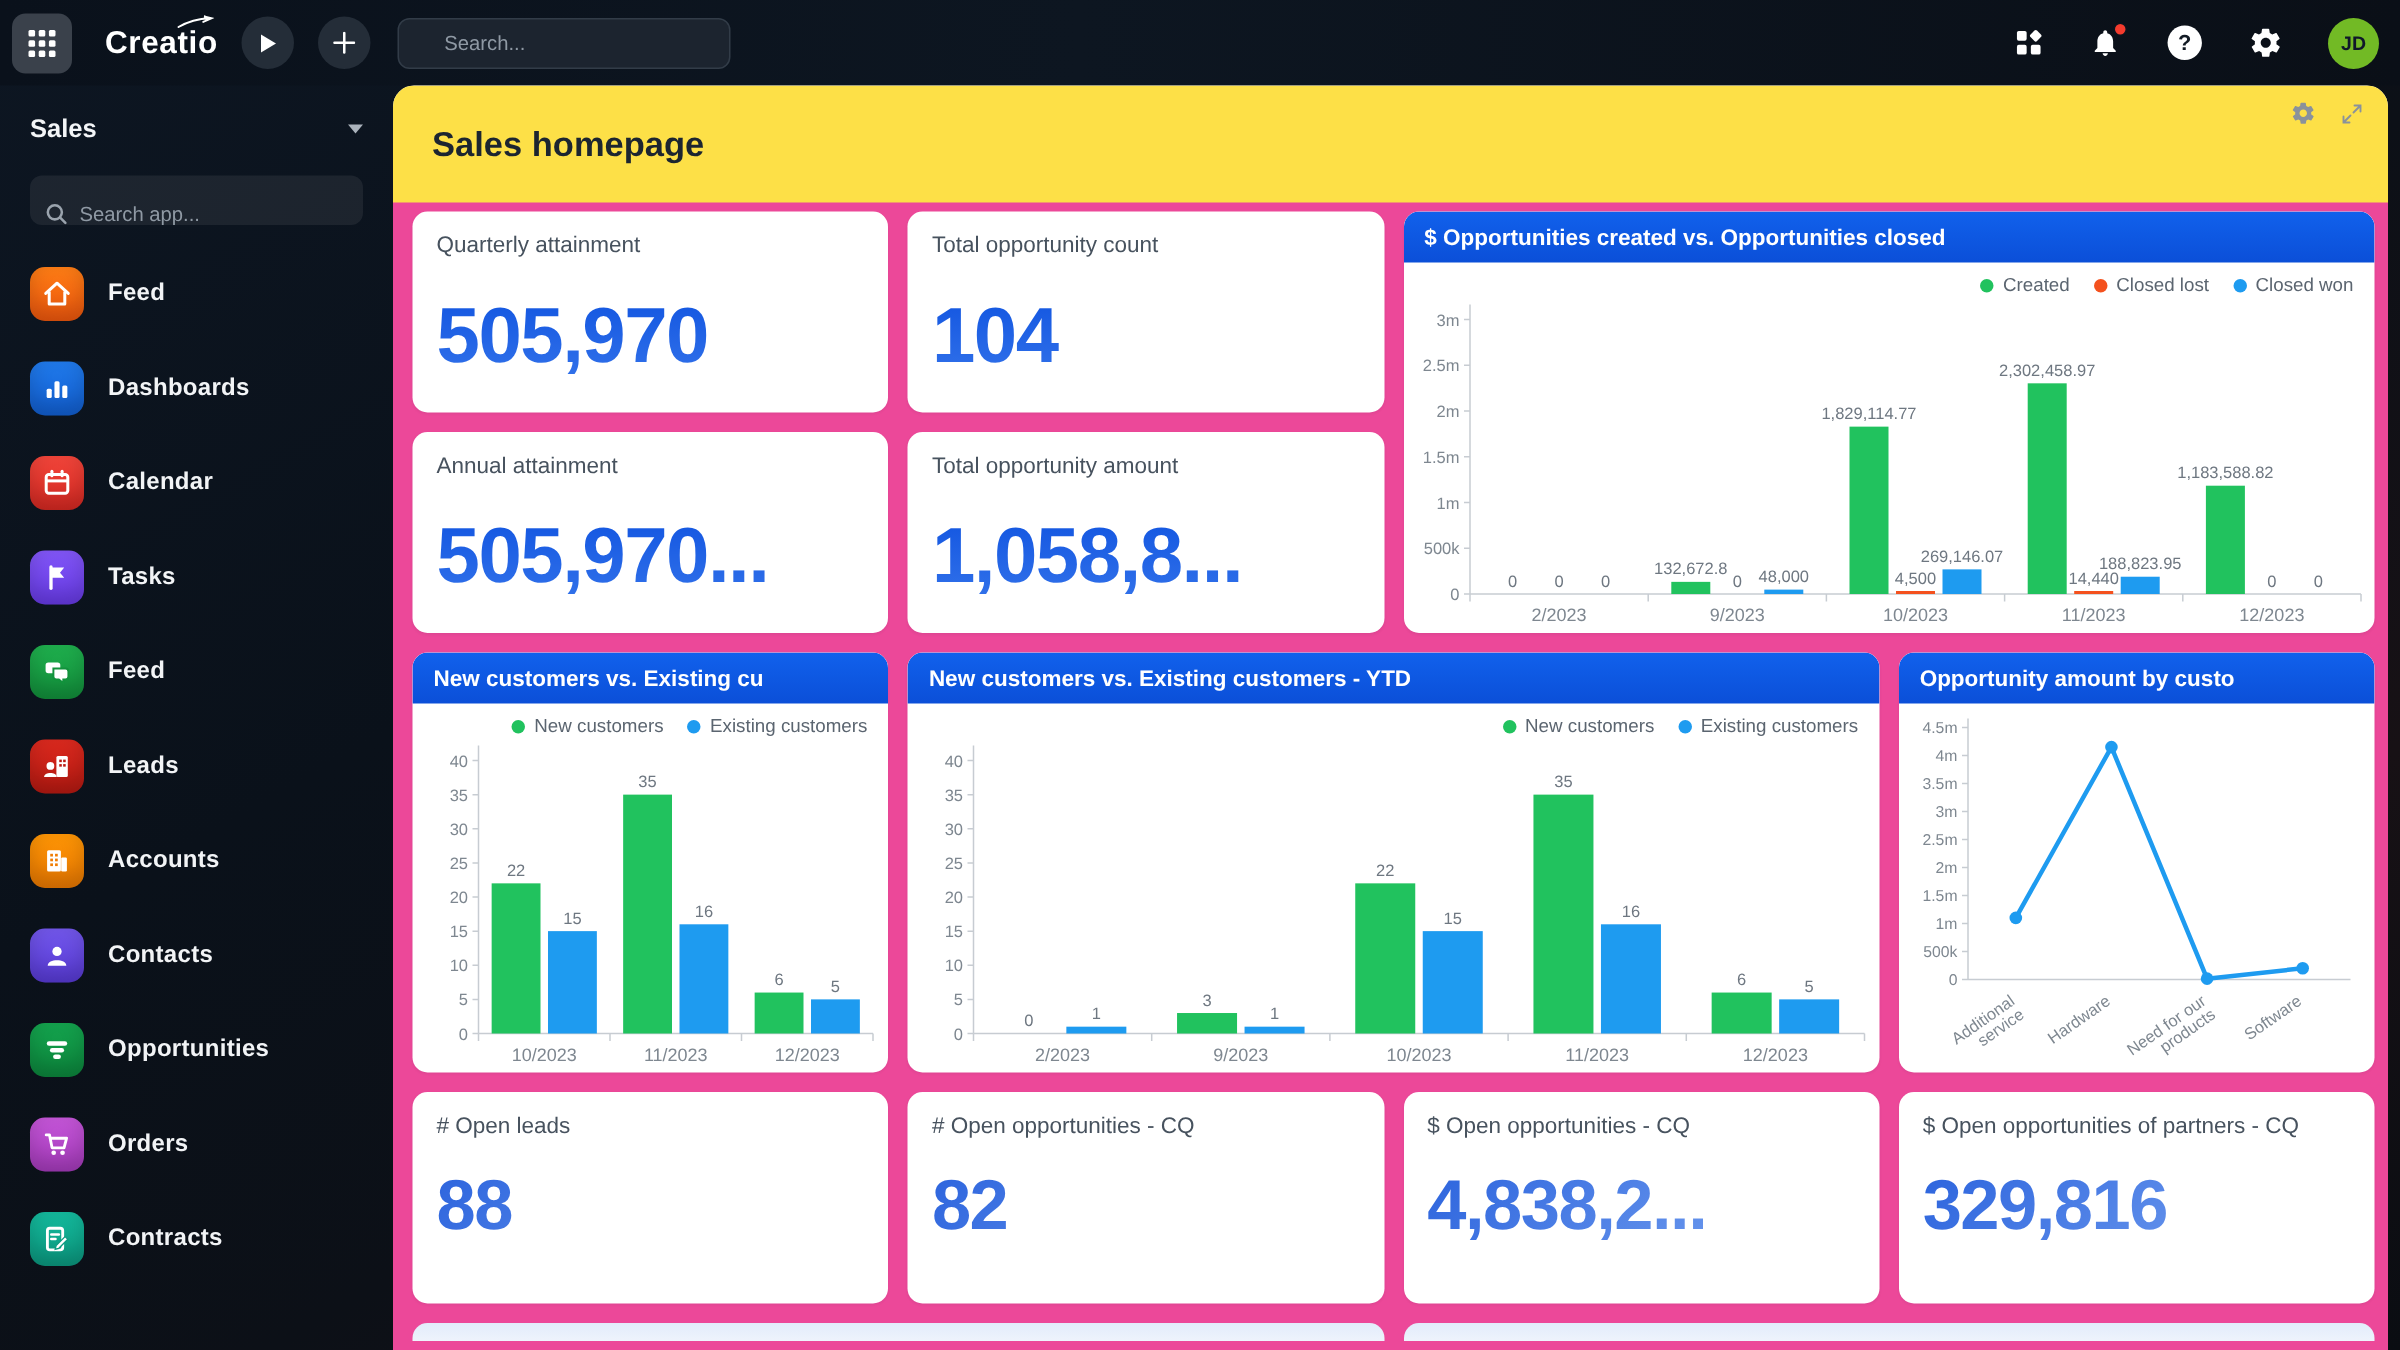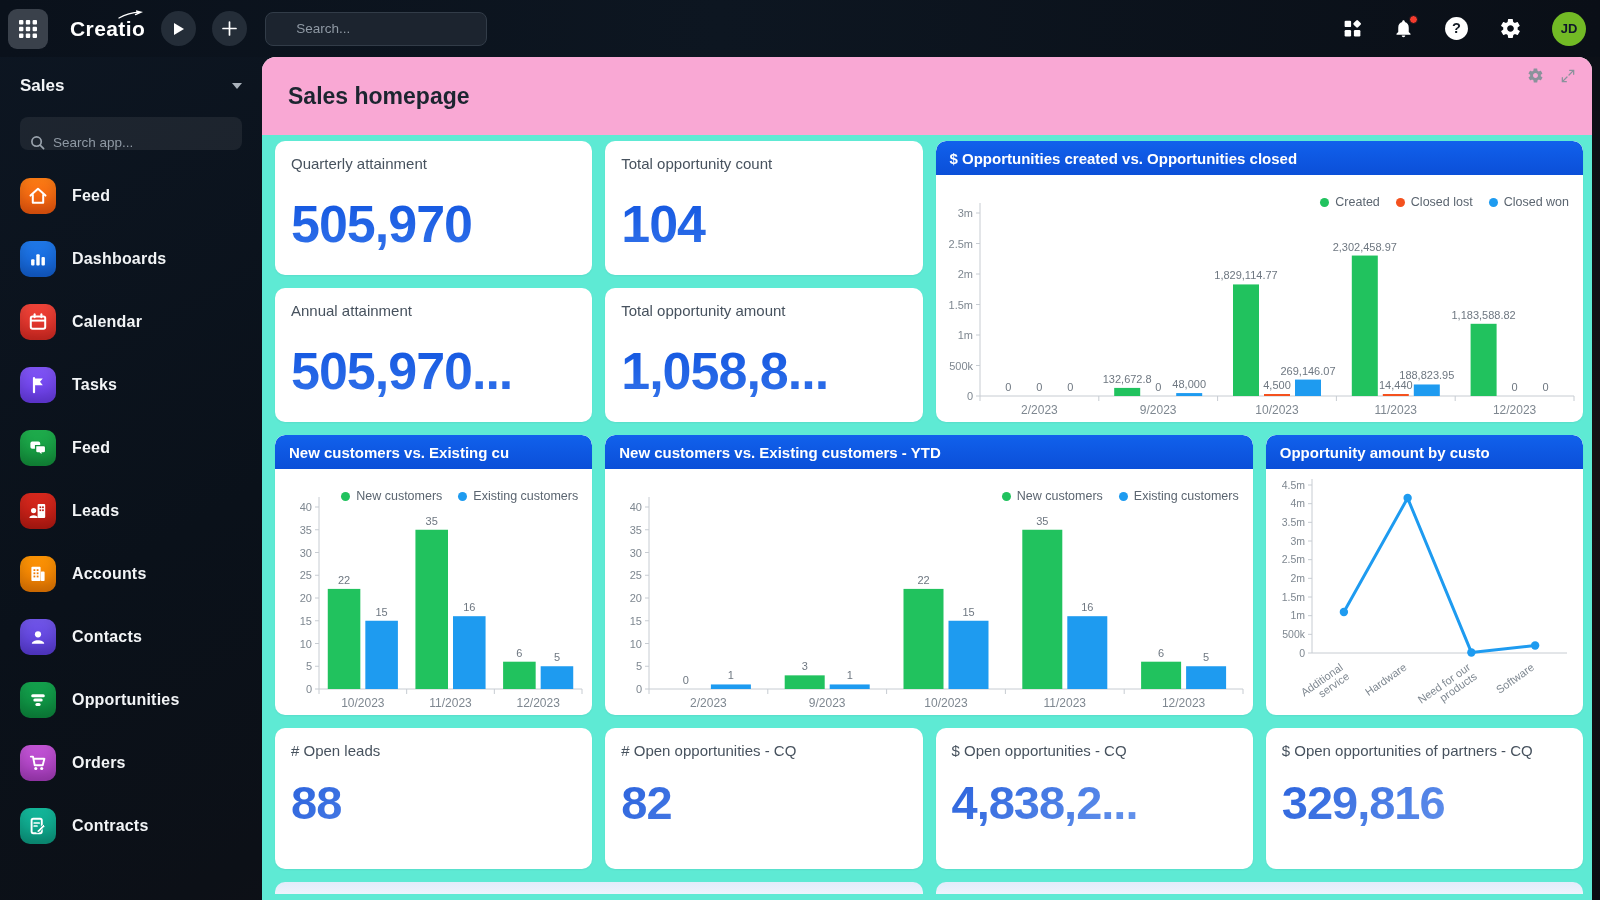--- a/index.html
+++ b/index.html
@@ -43,46 +43,46 @@
   .sb-search input::placeholder { color:#8f99a4; }
   .nav { margin-top:28px; display:flex; flex-direction:column; gap:27px; }
   .nav-item { display:flex; align-items:center; gap:16px; cursor:pointer; }
   .nav-ic { width:36px; height:36px; border-radius:10px; display:flex; align-items:center;
     justify-content:center; flex:none; box-shadow:inset 0 -8px 14px rgba(0,0,0,.18); }
   .nav-label { color:#f2f4f6; font-size:16px; font-weight:600; letter-spacing:.2px; }
 
   
   .panel { position:absolute; top:57px; left:262px; right:8px; bottom:0;
     background:#fff; border-radius:14px 14px 0 0; overflow:hidden; }
-  .panel-head { height:96px; background:#f9a8d4; position:relative; }
+  .panel-head { height:96px; background:#fde047; position:relative; }
   .page-title { position:absolute; left:26px; top:26px; font-size:23px; font-weight:700; color:#1c2530; }
   .panel-tools { position:absolute; top:10px; right:16px; display:flex; gap:16px; align-items:center; }
   .panel-tools svg { cursor:pointer; }
 
-  .dashboard { position:absolute; top:78px; left:0; right:0; bottom:0; background:#5eead4;
+  .dashboard { position:absolute; top:78px; left:0; right:0; bottom:0; background:#ec4899;
     padding:6px 9px 0 13px; overflow:hidden; }
   .grid { display:grid; grid-template-columns:repeat(4,1fr); gap:13px;
     grid-template-rows:134px 134px 280px 141px 12px; }
 
   .card { background:#fff; border-radius:10px; box-shadow:0 1px 2px rgba(16,30,54,.06); }
   .kpi { padding:14px 16px; overflow:hidden; }
   .kpi-title { font-size:15px; color:#47525e; line-height:1.25; }
   .kpi-value { margin-top:20px; font-weight:700; font-size:52px; letter-spacing:-1px;
     background:linear-gradient(180deg,#1457e1 10%,#2f6fe9 90%);
     -webkit-background-clip:text; background-clip:text; color:transparent; white-space:nowrap; }
   .kpi.small .kpi-value { font-size:47px; margin-top:14px;
     background:linear-gradient(135deg,#2b63dd 0%,#7ea8f2 100%);
     -webkit-background-clip:text; background-clip:text; }
 
   .chart-card { display:flex; flex-direction:column; overflow:hidden; }
   .chart-head { height:34px; flex:none; background:linear-gradient(180deg,#1161ec,#0b4fd8);
     color:#fff; font-size:15px; font-weight:600; display:flex; align-items:center;
     padding:0 14px; white-space:nowrap; overflow:hidden; border-radius:10px 10px 0 0; }
   .chart-body { flex:1; position:relative; }
-  .legend { position:absolute; top:20px; right:14px; display:flex; gap:16px; z-index:2; }
+  .legend { position:absolute; top:8px; right:14px; display:flex; gap:16px; z-index:2; }
   .legend-item { display:flex; align-items:center; gap:6px; font-size:12.5px; color:#5b6570; }
   .legend-dot { width:9px; height:9px; border-radius:50%; }
   .chart-svg { position:absolute; inset:0; }
 
   .c-big  { grid-column:3/5; grid-row:1/3; }
   .c-nc   { grid-column:1;   grid-row:3; }
   .c-ytd  { grid-column:2/4; grid-row:3; }
   .c-line { grid-column:4;   grid-row:3; }
   .r4 { grid-row:4; }
   .strip { grid-row:5; border-radius:10px 10px 0 0;

